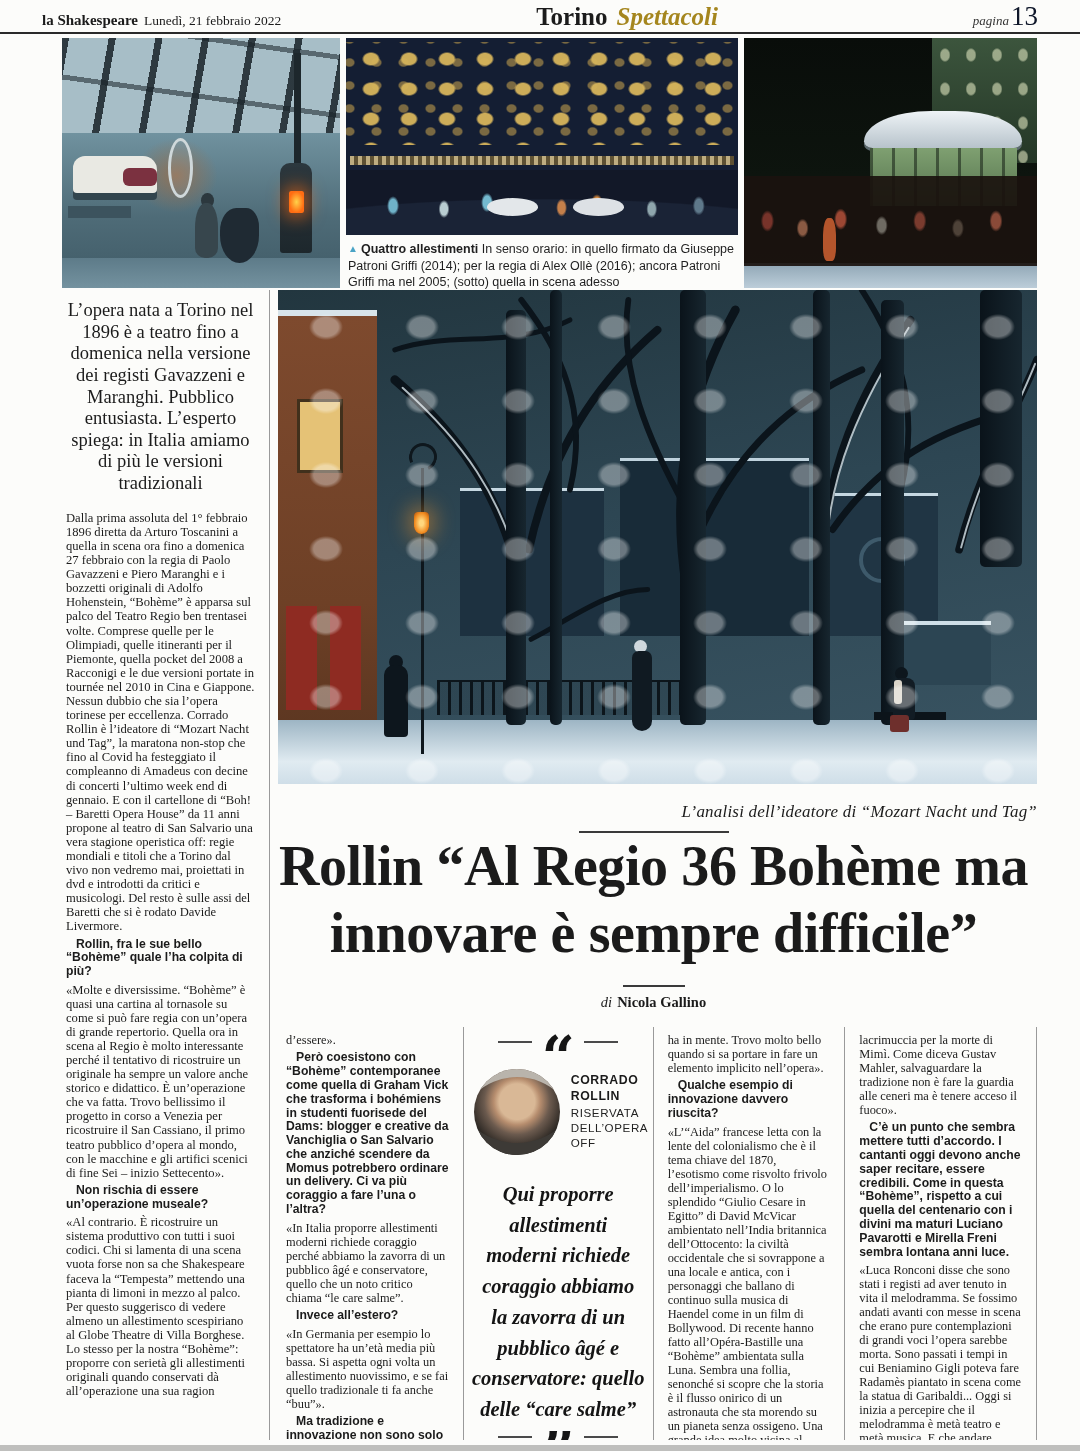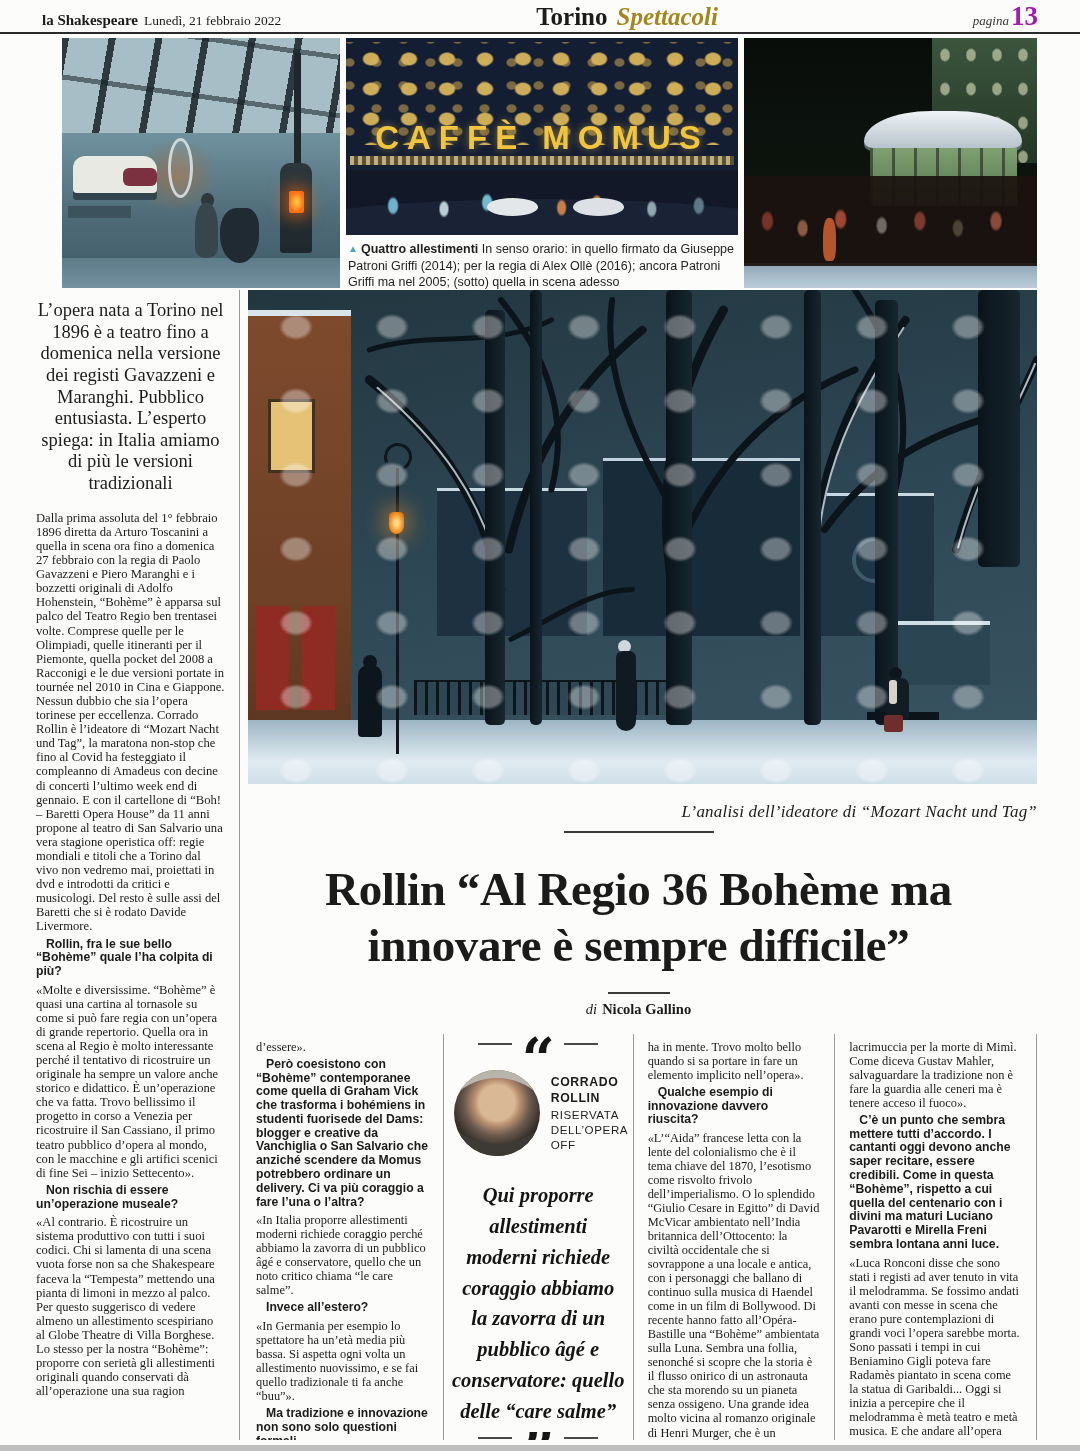--- a/index.html
+++ b/index.html
@@ -9,21 +9,21 @@
   .abs { position:absolute; }
 
   
   .header { display:flex; align-items:flex-end; justify-content:space-between;
             padding:7px 42px 3px 42px; border-bottom:2px solid #2a2a2a; height:34px; }
   .h-left { font-size:13.5px; white-space:nowrap; }
   .paper-name { font-weight:bold; font-size:15px; margin-right:6px; }
   .h-center { font-size:25px; font-weight:bold; white-space:nowrap; line-height:1; }
   .sec2 { font-style:italic; color:#a5861e; margin-left:9px; }
   .h-right { font-size:13px; font-style:italic; color:#333; white-space:nowrap; }
-  .page-num { font-size:27px; font-weight:bold; color:#a21caf; font-style:normal; margin-left:2px; line-height:.8;margin-top:12px; }
+  .page-num { font-size:27px; font-weight:normal; color:#0f172a; font-style:normal; margin-left:2px; line-height:.8;margin-top:12px; }
 
   
   .strip { display:flex; gap:6px; padding:4px 43px 0 62px; height:256px; }
   .photo { position:relative; overflow:hidden; background:#222; }
   .photo-left { width:278px; height:250px; }
   .mid-wrap { width:392px; display:flex; flex-direction:column; }
   .photo-mid { height:205px; position:relative; overflow:hidden; background:#141e33; }
   .caption { padding:6px 2px 0 2px; font-family:"Liberation Sans", sans-serif;
              font-size:12.5px; line-height:1.3; color:#1f1f1f; }
   .cap-marker { color:#4aa4c6; font-size:10px; margin-right:3px; vertical-align:1px; }
@@ -103,21 +103,21 @@
         radial-gradient(10px 16px at 20% 58%, #8a5a43 0 40%, rgba(0,0,0,0) 60%),
         radial-gradient(11px 18px at 33% 48%, #9c4733 0 40%, rgba(0,0,0,0) 60%),
         radial-gradient(10px 16px at 47% 55%, #6e6a62 0 40%, rgba(0,0,0,0) 60%),
         radial-gradient(11px 18px at 60% 50%, #7a3b2e 0 40%, rgba(0,0,0,0) 60%),
         radial-gradient(10px 16px at 73% 58%, #4e4238 0 40%, rgba(0,0,0,0) 60%),
         radial-gradient(11px 18px at 86% 50%, #8a4a38 0 40%, rgba(0,0,0,0) 60%); }
   .pr-redfig { left:27%; bottom:11%; width:4.5%; height:17%; background:#b4552c; border-radius:40% 40% 30% 30%; }
   .pr-ground { left:0; right:0; bottom:0; height:10%; background:linear-gradient(#8fa6b5, #bccdd9); }
 
   
-  .main-row { display:flex; padding:0 43px 0 32px; height:1150px; }
+  .main-row { display:flex; padding:0 43px 0 62px; height:1150px; }
   .rail { width:208px; padding-right:10px; border-right:1px solid #9a9a9a; overflow:hidden; }
   .standfirst { margin:10px 2px 16px 2px; text-align:center; font-size:18.5px; line-height:1.17; }
   .rail-body { font-size:12.6px; line-height:1.12; }
   .rail-body p, .tcol p { margin:4px; }
   .q { font-family:"Liberation Sans", sans-serif; font-weight:bold; font-size:12.2px; text-indent:10px; }
   .rail-body .q { margin-top:1px; }
 
   .main-col { flex:1; display:flex; flex-direction:column; min-width:0; }
   .main-photo { height:494px; margin-left:8px; position:relative; overflow:hidden;
                 background:linear-gradient(170deg, #22363f, #2d4653 45%, #3a5563); }
@@ -161,21 +161,21 @@
   .mm-bench { left:78.5%; top:85.5%; width:72px; height:8px; background:#0c141a; box-shadow:0 16px 0 -6px #0c141a; }
   .mm-man2 { left:81%; top:78.5%; width:22px; height:42px; border-radius:8px 8px 4px 4px; background:#121c24; }
   .mm-man2h { left:81.3%; top:76.3%; width:13px; height:13px; border-radius:50%; }
   .mm-man2legs { left:80.6%; top:86%; width:19px; height:17px; background:#6e2f2c; border-radius:3px; }
   .mm-scarf { left:81.2%; top:79%; width:8px; height:24px; background:#d8d3c8; border-radius:3px; }
 
   
   .kicker-wrap { text-align:right; margin-top:18px; }
   .kicker { font-style:italic; font-size:17px; letter-spacing:.2px; }
   .kicker-rule { width:150px; height:2px; background:#3a3a3a; margin:9px auto 0 auto; }
-  .headline { text-align:center; font-size:47px; line-height:1.2; margin-top:28px; letter-spacing:-.4px; }
+  .headline { text-align:center; font-size:56px; line-height:1.2; margin-top:0; letter-spacing:-.4px; }
   .headline .hb { font-weight:bold; }
   .byline-rule { width:62px; height:2px; background:#3a3a3a; margin:18px auto 7px auto; }
   .byline { text-align:center; font-size:14.5px; }
   .byline .di { font-style:italic; margin-right:5px; }
   .byline .nm { font-weight:bold; }
 
   
   .cols { display:flex; margin-top:16px; margin-left:8px; flex:1; border-right:1px solid #9a9a9a; min-height:0; }
   .tcol { flex:1; padding:2px 10px 0 10px; border-left:1px solid #9a9a9a;
           font-size:12.4px; line-height:1.13; overflow:hidden; }
@@ -235,21 +235,20 @@
       <div class="abs pl-stove"></div>
       <div class="abs pl-fire"></div>
       <div class="abs pl-manhead"></div>
       <div class="abs pl-man"></div>
       <div class="abs pl-woman"></div>
     </div>
 
     <div class="mid-wrap">
       <div class="photo photo-mid">
         <div class="abs pm-windows"></div>
-        <div class="abs pm-sign">CAFFÈ MOMUS</div>
         <div class="abs pm-awning"></div>
         <div class="abs pm-crowd"></div>
         <div class="abs pm-table1"></div>
         <div class="abs pm-table2"></div>
       </div>
       <div class="caption">
         <span class="cap-marker">▲</span><span class="cap-bold">Quattro allestimenti</span><span> In senso orario: in quello firmato da Giuseppe Patroni Griffi (2014); per la regia di Alex Ollè (2016); ancora Patroni Griffi ma nel 2005; (sotto) quella in scena adesso</span>
       </div>
     </div>
 

